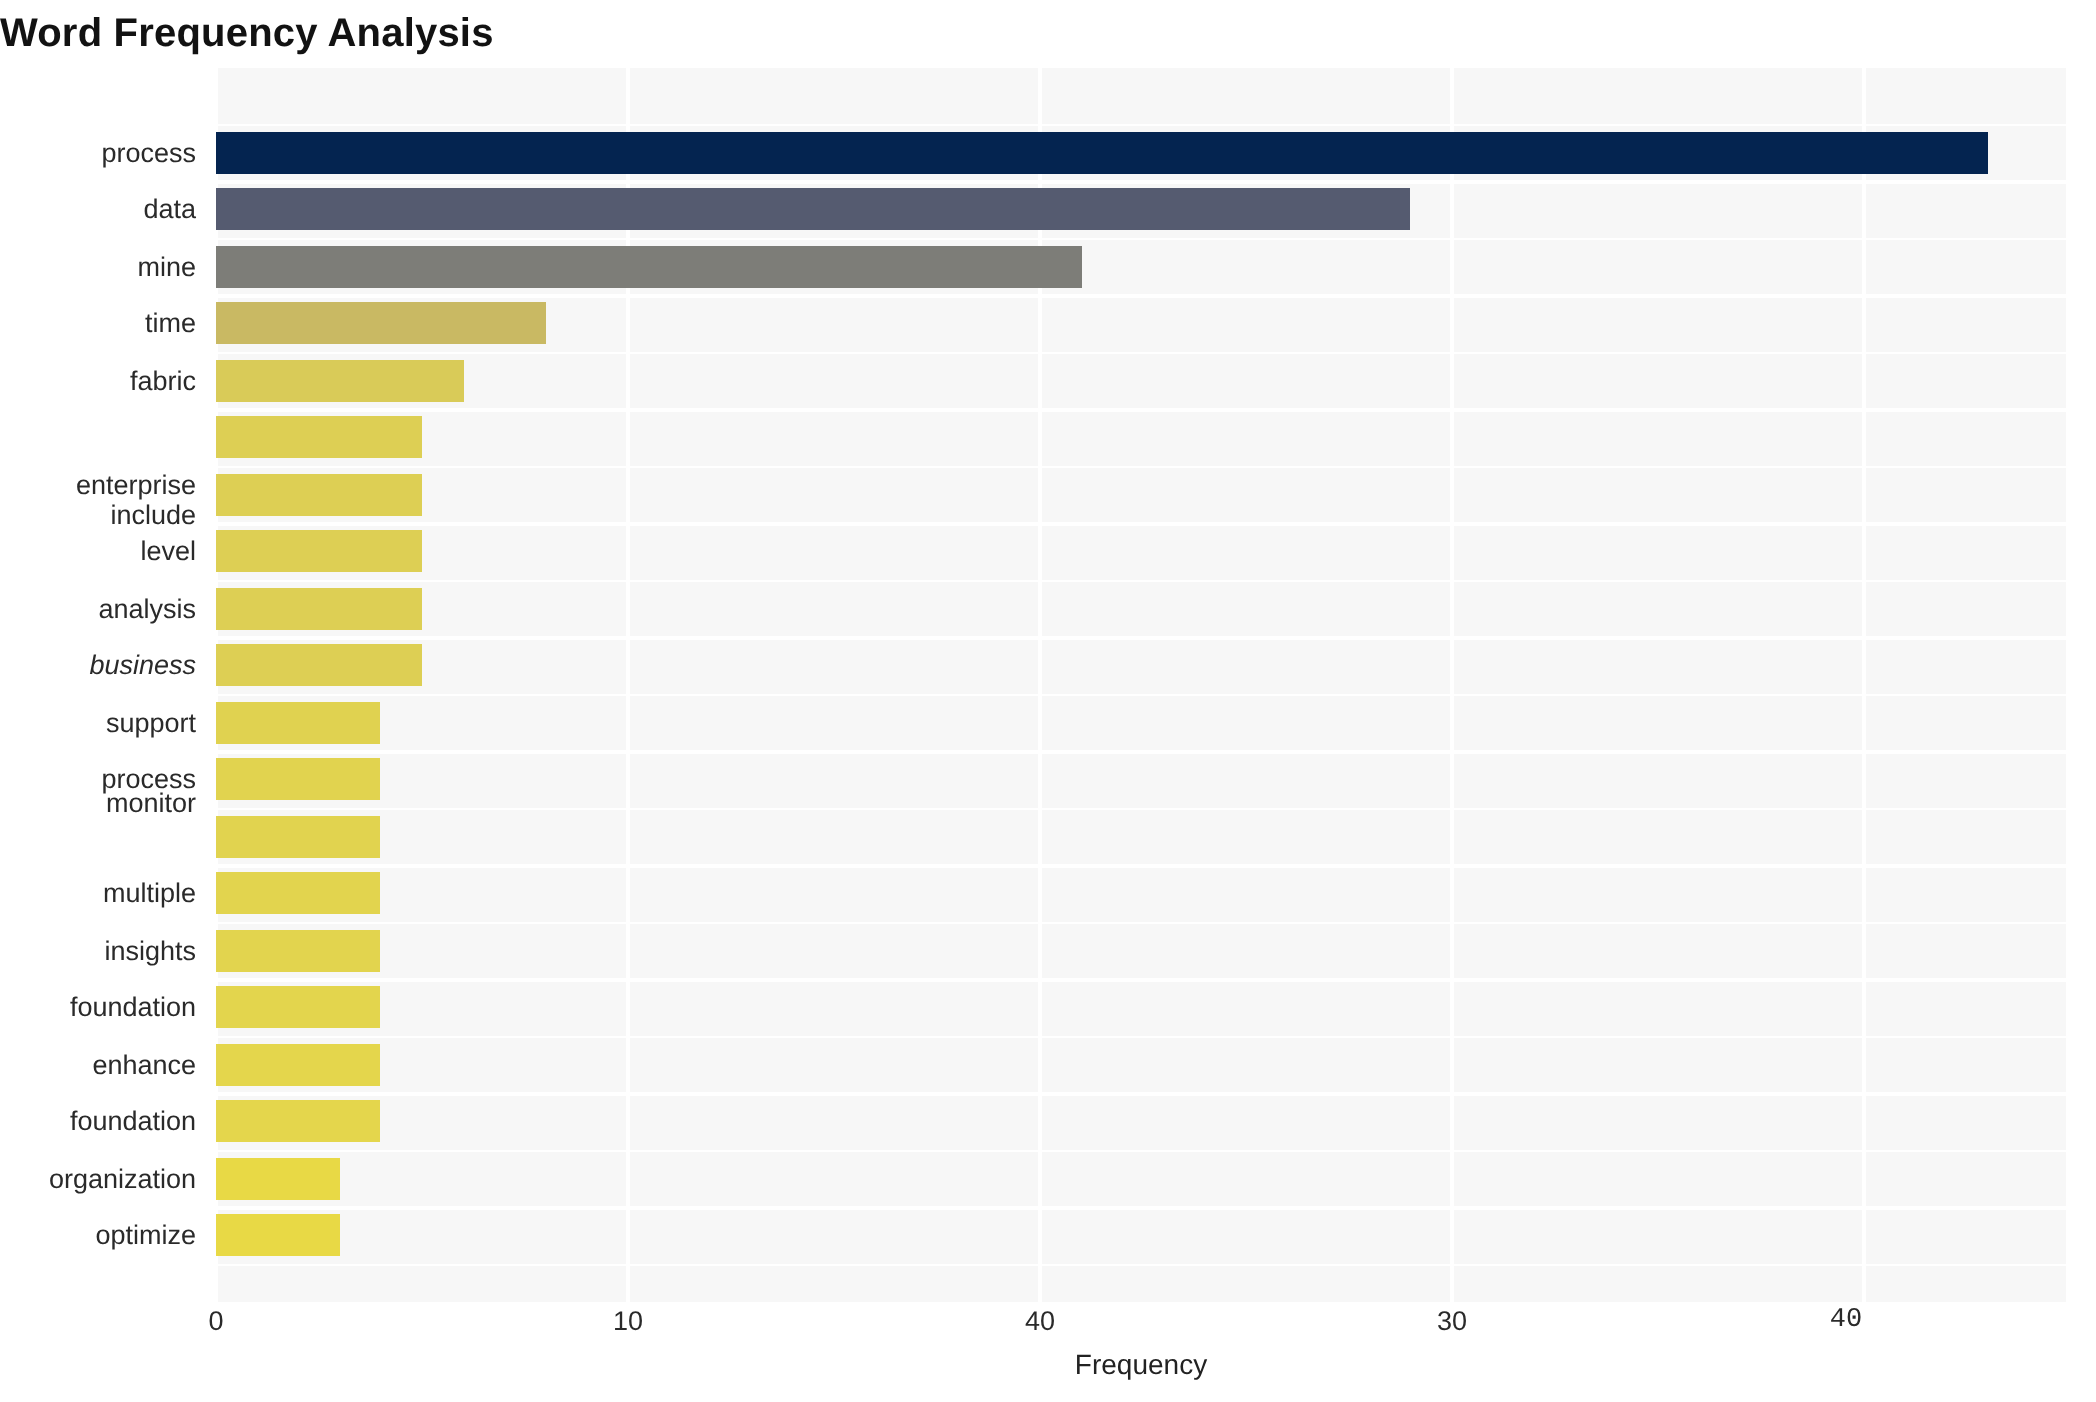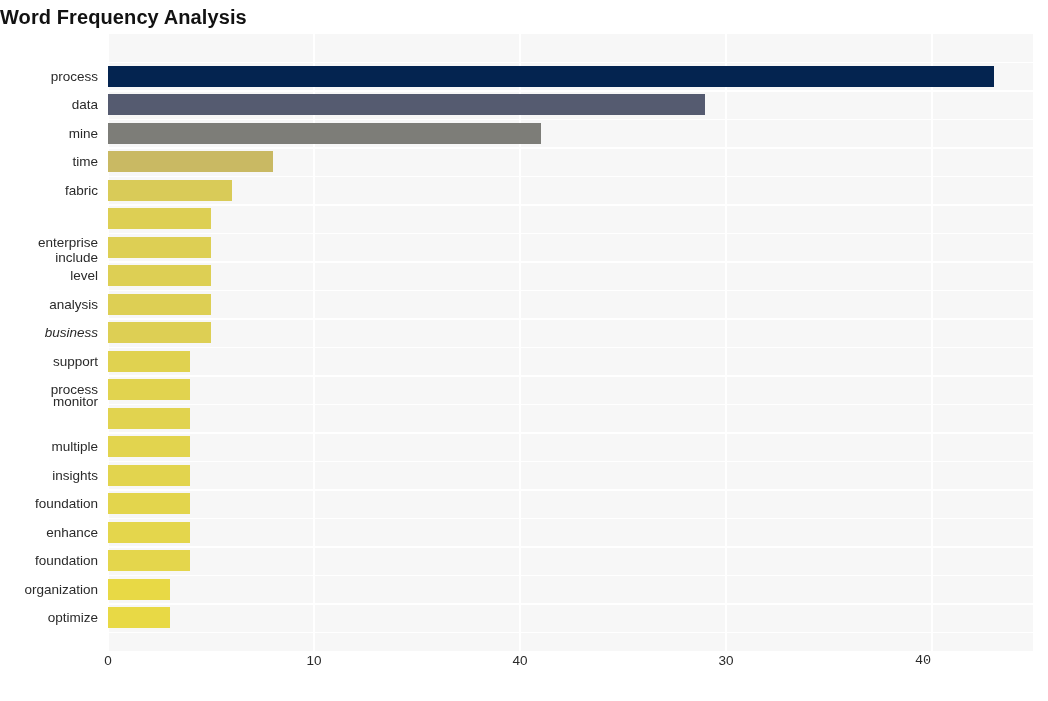--- a/index.html
+++ b/index.html
@@ -203,14 +203,15 @@
     </div>
 
   <div id="xlabels">
       <div class="xtick" style="left: 108px;">0</div>
       <div class="xtick" style="left: 314.013px;">10</div>
       <div class="xtick" style="left: 520.027px;">40</div>
       <div class="xtick" style="left: 726.04px;">30</div>
       <div class="xtick" style="left: 923px; font-family: Liberation Mono, monospace;">40</div>
     </div>
 
+  <div id="xaxis-label">Frequency</div>
 
 </div>
 
 </body></html>

